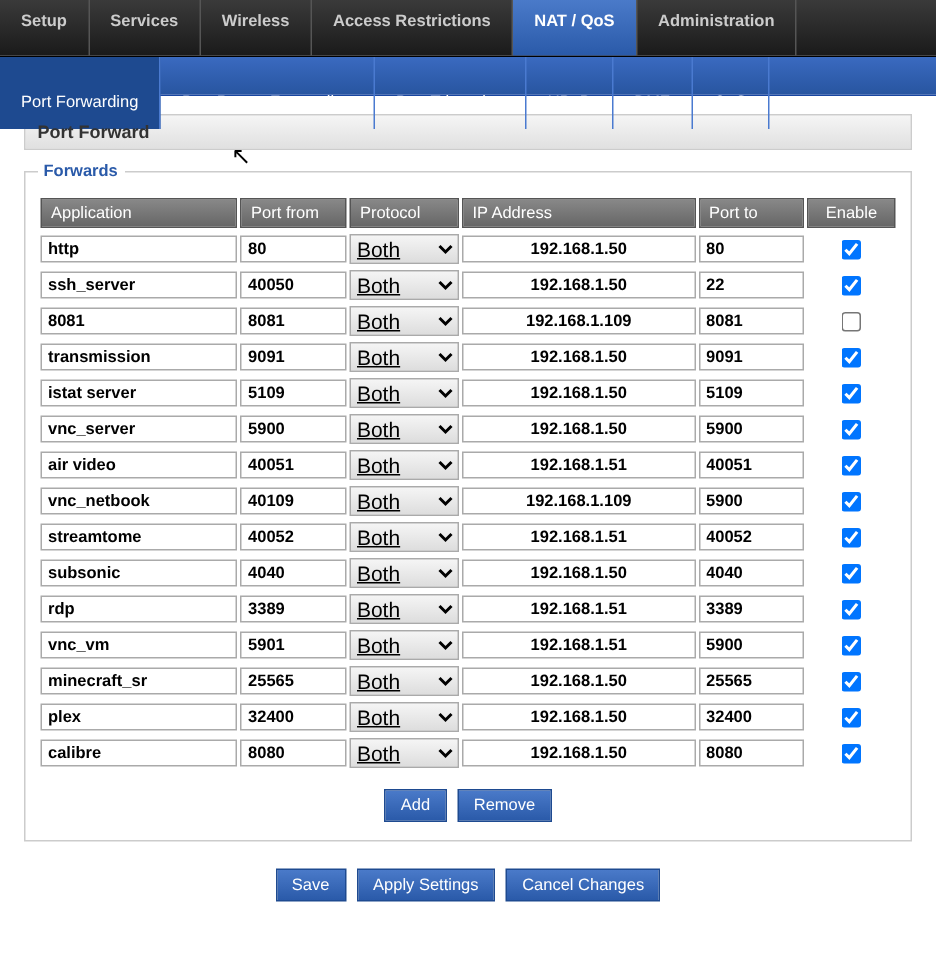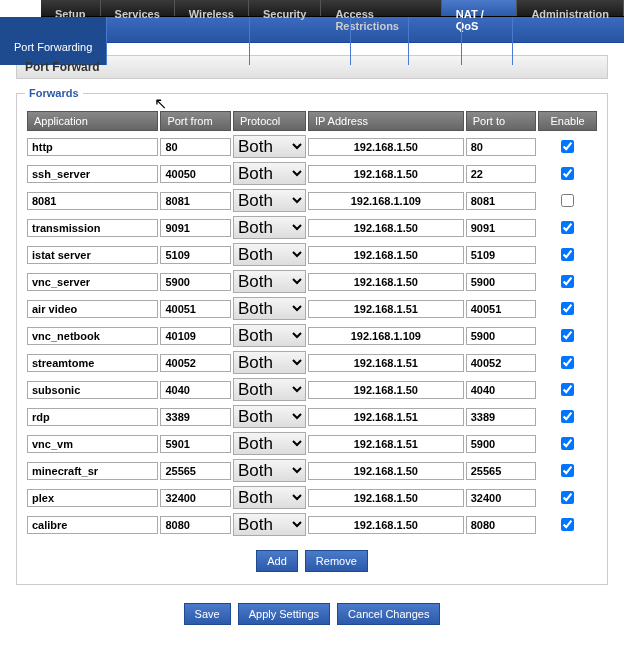--- a/index.html
+++ b/index.html
@@ -1,52 +1,51 @@
 <!DOCTYPE html>
 <html><head>
 <meta charset="utf-8">
 <style>
 * { box-sizing: border-box; margin: 0; padding: 0; }
 body { font-family: Arial, sans-serif; font-size: 11px; background: #fff; width: 624px; }
-.main-tabs { display: flex; background: linear-gradient(#3a3a3a, #1a1a1a); height: 17px; border-bottom: 1px solid #000; margin-left: 41px; }
+.main-tabs { display: flex; background: linear-gradient(#3a3a3a, #1a1a1a); height: 38px; border-bottom: 1px solid #000; }
 .main-tab { color: #ccc; padding: 8px 14px; font-size: 11px; cursor: pointer; border-right: 1px solid #555; font-weight: bold; }
 .main-tab.active { background: linear-gradient(#4a7ac9, #2a5aa9); color: #fff; }
 .sub-tabs { display: flex; background: linear-gradient(#3a6ac0, #2855a0); height: 26px; border-bottom: 1px solid #1845a0; }
 .sub-tab { color: #fff; padding: 24px 14px; font-size: 11px; cursor: pointer; border-right: 1px solid #4a7ad0; }
 .sub-tab.active { background: #1e4a90; }
 .content { padding: 12px 16px 20px 16px; }
 .section-title { font-weight: bold; font-size: 12px; color: #333; background: linear-gradient(#f5f5f5, #e0e0e0); padding: 4px 8px; border: 1px solid #ccc; }
 .fs { border: 1px solid #ccc; margin-top: 8px; padding: 8px 8px 12px 8px; }
 .fs legend { color: #2a5aa9; font-weight: bold; font-size: 11px; padding: 0 4px; }
 table { width: 100%; border-collapse: separate; border-spacing: 2px 4px; }
 th { background: linear-gradient(#888, #666); color: #fff; font-weight: normal; text-align: left; padding: 3px 6px; font-size: 11px; border: 1px solid #555; }
 td { vertical-align: middle; }
 input[type="text"] { width: 100%; padding: 2px 4px; border: 1px solid #aaa; font-size: 11px; font-family: Arial; font-weight: bold; }
 input.num { text-align: left; }
 input.ip { text-align: center; }
-select { width: 100%; font-size: 17px; border: 1px solid #aaa; background: linear-gradient(#f5f5f5, #ddd); }
+select { width: 100%; font-size: 14px; border: 1px solid #aaa; background: linear-gradient(#f5f5f5, #ddd); text-decoration: underline; }
 input[type="checkbox"] { margin: 0 auto; display: block; }
 .col-app { width: 108px; }
 .col-pf { width: 58px; }
 .col-proto { width: 60px; }
 .col-ip { width: 128px; }
 .col-pt { width: 58px; }
 .col-en { width: 42px; text-align: center; }
 .btn-row { text-align: center; margin-top: 10px; }
 .btn { background: linear-gradient(#4a7ac9,#2a5aa9); color: #fff; border: 1px solid #1e4a90; padding: 4px 10px; font-size: 11px; cursor: pointer; margin: 0 2px; }
 .cursor { position: absolute; left: 154px; top: 94px; pointer-events: none; font-size: 16px; color: #000; }
 </style>
 </head>
 <body>
 
 <div class="main-tabs">
     <div class="main-tab">Setup</div>
     <div class="main-tab">Services</div>
     <div class="main-tab">Wireless</div>
-    <div class="main-tab">Security</div>
     <div class="main-tab">Access Restrictions</div>
     <div class="main-tab active">NAT / QoS</div>
     <div class="main-tab">Administration</div>
   </div>
 <div class="sub-tabs">
     <div class="sub-tab active">Port Forwarding</div>
     <div class="sub-tab">Port Range Forwarding</div>
     <div class="sub-tab">Port Triggering</div>
     <div class="sub-tab">UPnP</div>
     <div class="sub-tab">DMZ</div>

